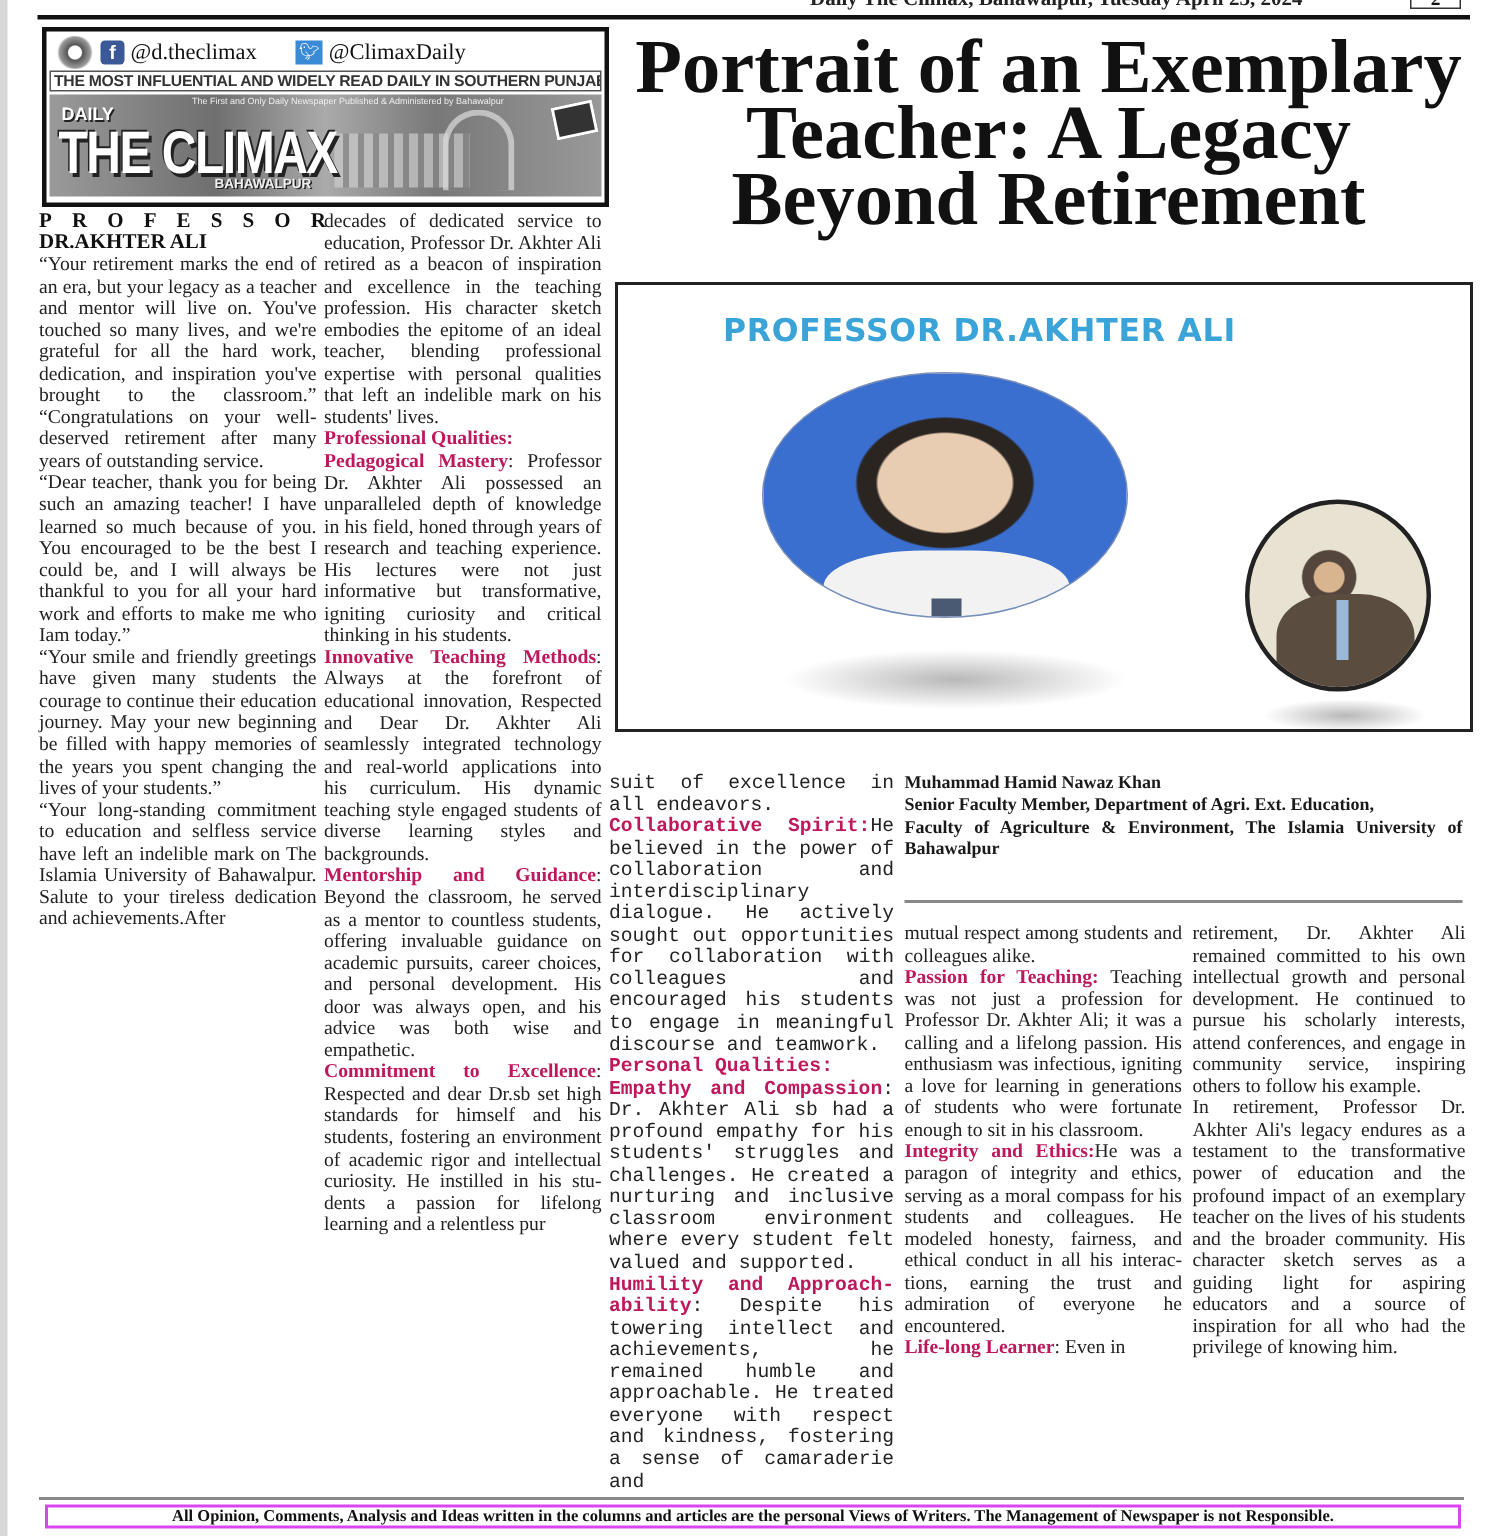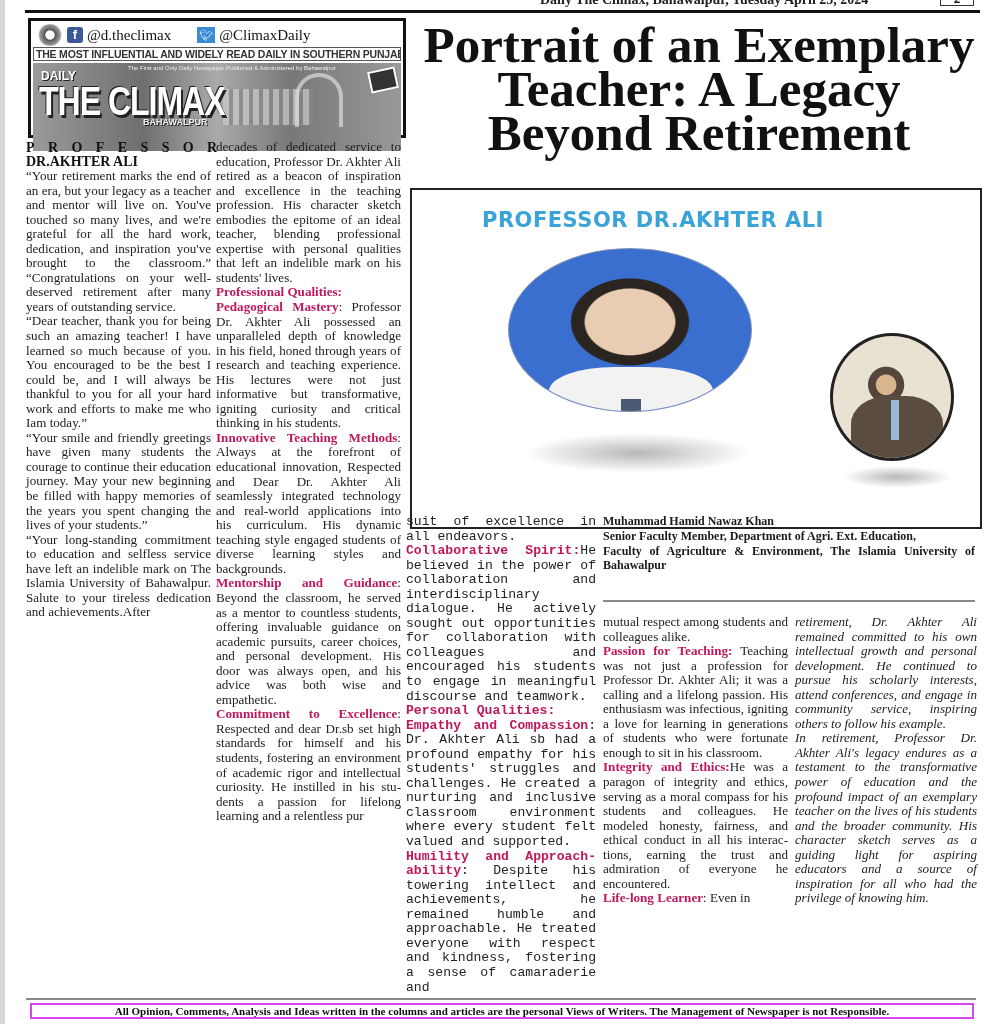--- a/index.html
+++ b/index.html
@@ -10,53 +10,53 @@
   .top-rule { position: absolute; left: 25px; top: 10px; width: 955px; height: 3px; background: #111; }
   .left-gutter { position: absolute; left: 0; top: 0; width: 5px; height: 1024px; background: #d8d8d8; }
 
   
   .masthead { position: absolute; left: 28px; top: 18px; width: 378px; height: 120px; border: 3px solid #111; padding: 2px; background: #fff; }
   .mast-social { height: 24px; display: flex; align-items: center; gap: 4px; padding-left: 4px; font-size: 15px; }
   .emblem { width: 26px; height: 22px; border-radius: 50%; background: radial-gradient(circle, #fff 25%, #555 30%, #999 60%, #fff 70%); }
   .fb-icon { width: 16px; height: 16px; background: #3b5998; color: #fff; font: bold 13px "Liberation Sans", sans-serif; text-align: center; line-height: 16px; border-radius: 3px; }
   .tw-icon { width: 18px; height: 16px; background: #3a8ad6; color: #fff; font-size: 11px; text-align: center; line-height: 16px; margin-left: 22px; }
   .mast-tagline { height: 14px; border: 1px solid #555; font: bold 10.5px "Liberation Sans", sans-serif; color: #333; white-space: nowrap; overflow: hidden; padding-left: 2px; line-height: 12px; letter-spacing: -0.2px; }
-  .mast-banner { position: relative; height: 88px; margin-top: 2px; background: linear-gradient(90deg, #9a9a9a 0%, #6f6f6f 30%, #aaa 50%, #787878 70%, #999 100%); overflow: hidden; }
+  .mast-banner { position: relative; height: 68px; margin-top: 2px; background: linear-gradient(90deg, #9a9a9a 0%, #6f6f6f 30%, #aaa 50%, #787878 70%, #999 100%); overflow: hidden; }
   .mast-banner .daily { position: absolute; left: 8px; top: 6px; color: #fff; font: bold 12px "Liberation Sans", sans-serif; text-shadow: 1px 1px 0 #222; }
   .mast-banner .name { position: absolute; left: 6px; top: 16px; color: #fff; font: bold 32px "Liberation Sans", sans-serif; letter-spacing: -1px; transform: scaleY(1.25); transform-origin: top left; text-shadow: 2px 2px 0 #222, -1px -1px 0 #222; }
   .mast-banner .city { position: absolute; left: 110px; top: 54px; color: #eee; font: bold 9px "Liberation Sans", sans-serif; text-shadow: 1px 1px 0 #222; }
   .mast-banner .fine { position: absolute; left: 95px; top: 2px; color: #eee; font: 6px "Liberation Sans", sans-serif; white-space: nowrap; }
   .mast-banner .building { position: absolute; left: 190px; top: 26px; width: 90px; height: 36px; background: repeating-linear-gradient(90deg, #ccc 0 6px, #888 6px 10px); opacity: .7; }
   .mast-banner .arch { position: absolute; left: 262px; top: 10px; width: 48px; height: 54px; border: 4px solid #ddd; border-bottom: none; border-radius: 24px 24px 0 0; opacity: .7; }
   .mast-banner .badge { position: absolute; left: 336px; top: 6px; width: 28px; height: 22px; background: #333; border: 2px solid #fff; transform: rotate(-12deg); }
 
   
   .headline { position: absolute; left: 420px; top: 23px; width: 558px; text-align: center; font-weight: bold; font-size: 51px; line-height: 44px; color: #111; }
 
   
-  .photo-box { position: absolute; left: 410px; top: 188px; width: 572px; height: 341px; border: 2px solid #222; background: #fff; }
+  .photo-box { position: absolute; left: 410px; top: 188px; width: 572px; height: 300px; border: 2px solid #222; background: #fff; }
   .photo-caption { position: absolute; left: 70px; top: 18px; font: bold 21px "DejaVu Sans", sans-serif; color: #3aa3d8; letter-spacing: 0.5px; }
   .photo-main { position: absolute; left: 96px; top: 58px; width: 244px; height: 164px; border-radius: 50%; background: radial-gradient(ellipse at 50% 45%, #e9cdb3 0 26%, #2a2520 27% 34%, #3a6fcf 35%); overflow: hidden; border: 1px solid #7a8fb8; }
   .photo-main .shirt { position: absolute; left: 40px; top: 118px; width: 164px; height: 60px; background: #f2f2f2; border-radius: 40% 40% 0 0; }
   .photo-main .tie { position: absolute; left: 112px; top: 150px; width: 20px; height: 20px; background: #4a5a72; }
   .shadow-main { position: absolute; left: 110px; top: 243px; width: 230px; height: 40px; border-radius: 50%; background: radial-gradient(ellipse, rgba(0,0,0,.28), rgba(0,0,0,0) 70%); }
   .photo-small { position: absolute; left: 418px; top: 143px; width: 124px; height: 128px; border-radius: 50%; border: 3px solid #222; background: radial-gradient(circle at 45% 40%, #d9b58f 0 10%, #54463c 11% 18%, #e7e2d2 19%); overflow: hidden; }
   .photo-small .suit { position: absolute; left: 18px; top: 60px; width: 92px; height: 70px; background: #5a4c3e; border-radius: 40% 40% 0 0; }
   .photo-small .stie { position: absolute; left: 58px; top: 64px; width: 8px; height: 40px; background: #9ab8d8; }
   .shadow-small { position: absolute; left: 430px; top: 276px; width: 110px; height: 22px; border-radius: 50%; background: radial-gradient(ellipse, rgba(0,0,0,.28), rgba(0,0,0,0) 70%); }
 
   
   .col { position: absolute; font-size: 13.1px; line-height: 14.55px; text-align: justify; color: #222; hyphens: manual; }
   .col p { margin: 0; }
   .col b { color: #be185d; }
   .c1 { left: 26px; top: 140px; width: 185px; }
   .c2 { left: 216px; top: 140px; width: 185px; }
   .c3 { left: 406px; top: 515px; width: 190px; font-family: Liberation Mono, monospace; }
   .c4 { left: 603px; top: 615px; width: 185px; }
-  .c5 { left: 795px; top: 615px; width: 182px; font-style: italic; }
+  .c5 { left: 795px; top: 615px; width: 182px; }
   .kicker { font-weight: bold; font-size: 14px; letter-spacing: 13.4px; line-height: 15px; color: #111; }
   .kicker-name { font-weight: bold; font-size: 14px; line-height: 14px; color: #111; }
 
   .author { position: absolute; left: 603px; top: 514px; width: 372px; font-weight: bold; font-size: 12px; line-height: 14.8px; color: #1a1a1a; text-align: justify; }
   .author-rule { position: absolute; left: 603px; top: 600px; width: 372px; height: 2px; background: #888; }
 
   .bottom-rule { position: absolute; left: 26px; top: 998px; width: 950px; height: 2px; background: #888; }
   .disclaimer { position: absolute; left: 30px; top: 1003px; width: 944px; height: 16px; border: 2px solid #d946ef; font-weight: bold; font-size: 11px; line-height: 12px; text-align: center; white-space: nowrap; color: #111; }
 </style>
 </head>

